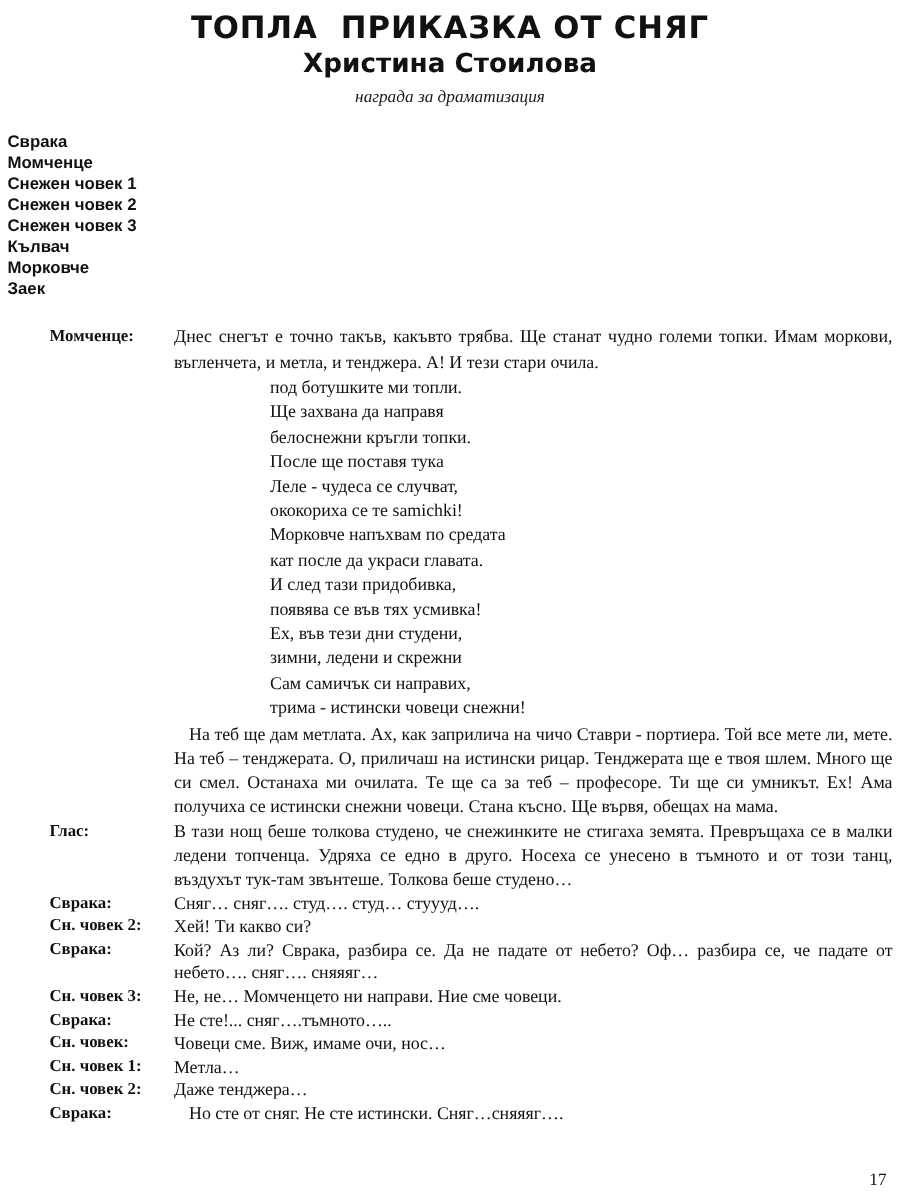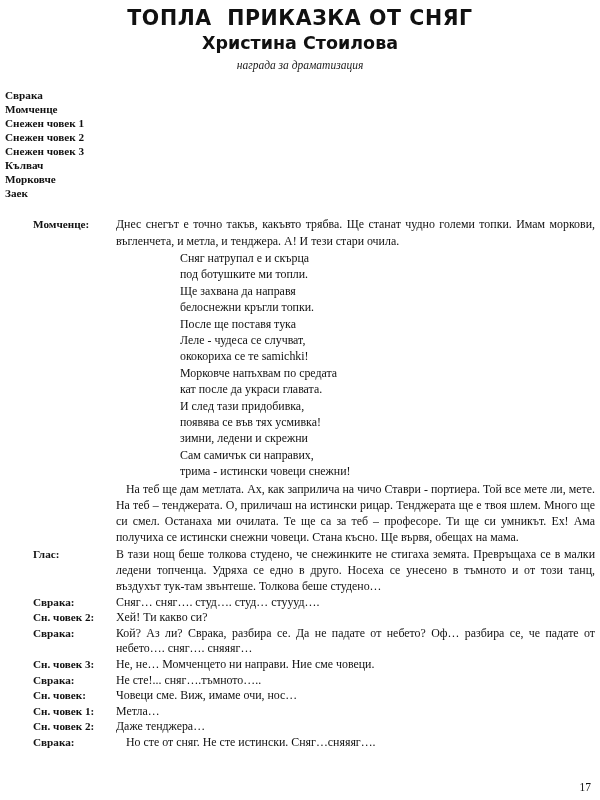--- a/index.html
+++ b/index.html
@@ -47,21 +47,21 @@
     margin-top: 5px;
     color: #1a1a1a;
   }
 
   
   .cast {
     margin-top: 17px;
     padding-left: 5px;
   }
   .cast-item {
-    font-family: Liberation Serif, serif;
+    font-family: Liberation Sans, sans-serif;
     font-weight: bold;
     font-size: 11.2px;
     line-height: 14.1px;
     color: #111;
   }
 
   
   .script {
     margin-top: 16px;
     padding-left: 5px;
@@ -149,31 +149,31 @@
     <div class="cast-item">Заек</div>
   </div>
 
   <div class="script">
 
     <div class="speech">
       <div class="speaker">Момченце:</div>
       <div class="lines">
         <p class="prose">Днес снегът е точно такъв, какъвто трябва. Ще станат чудно големи топки. Имам моркови, въгленчета, и метла, и тенджера. А! И тези стари очила.</p>
         <div class="verse">
-          <div class="verse-line">Сняг натрупал е и скърца</div>
           <div class="verse-line">под ботушките ми топли.</div>
           <div class="verse-line">Ще захвана да направя</div>
           <div class="verse-line">белоснежни кръгли топки.</div>
           <div class="verse-line">После ще поставя тука</div>
           <div class="verse-line">Леле - чудеса се случват,</div>
           <div class="verse-line">ококориха се те samichki!</div>
           <div class="verse-line">Морковче напъхвам по средата</div>
           <div class="verse-line">кат после да украси главата.</div>
           <div class="verse-line">И след тази придобивка,</div>
           <div class="verse-line">появява се във тях усмивка!</div>
+          <div class="verse-line">Ех, във тези дни студени,</div>
           <div class="verse-line">зимни, ледени и скрежни</div>
           <div class="verse-line">Сам самичък си направих,</div>
           <div class="verse-line">трима - истински човеци снежни!</div>
         </div>
         <p class="prose indent-first">На теб ще дам метлата. Ах, как заприлича на чичо Ставри - портиера. Той все мете ли, мете. На теб – тенджерата. О, приличаш на истински рицар. Тенджерата ще е твоя шлем. Много ще си смел. Останаха ми очилата. Те ще са за теб – професоре. Ти ще си умникът. Ех! Ама получиха се истински снежни човеци. Стана късно. Ще вървя, обещах на мама.</p>
       </div>
     </div>
 
     <div class="speech">
       <div class="speaker">Глас:</div>

